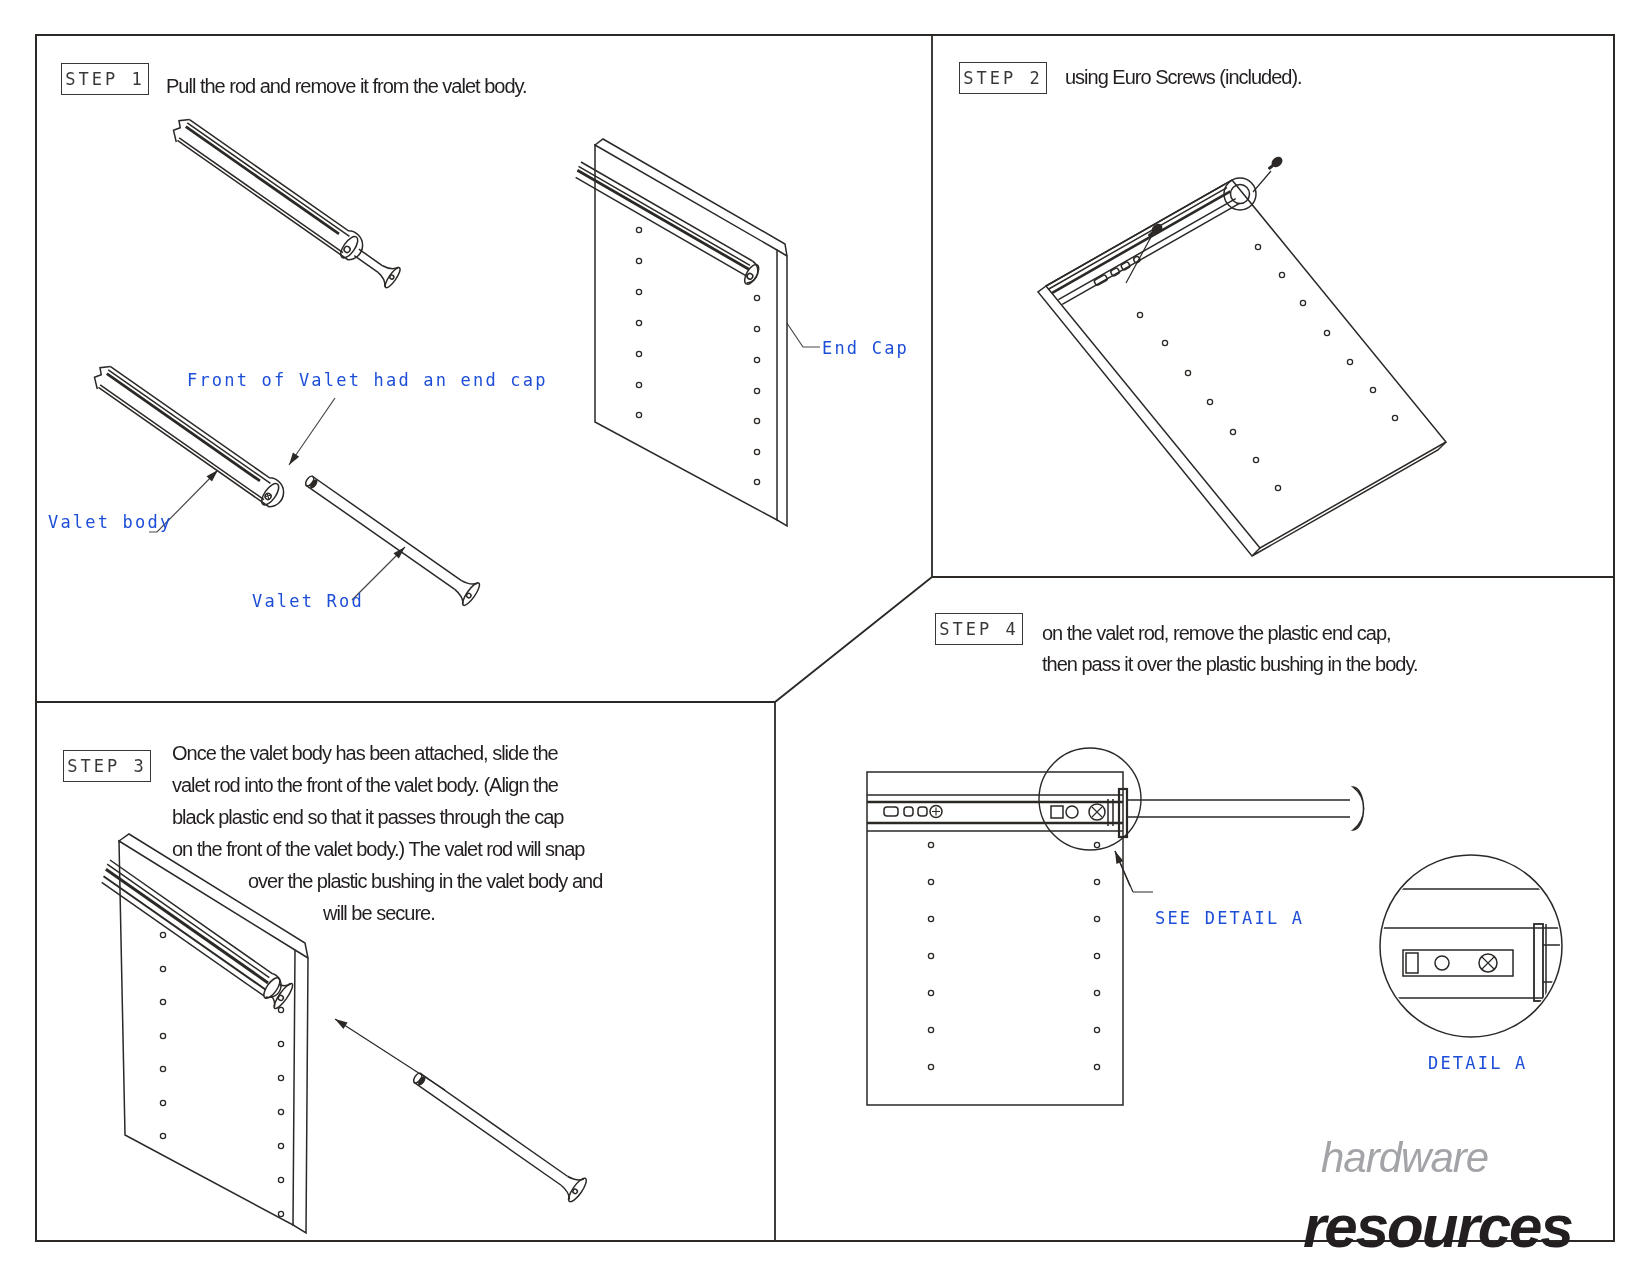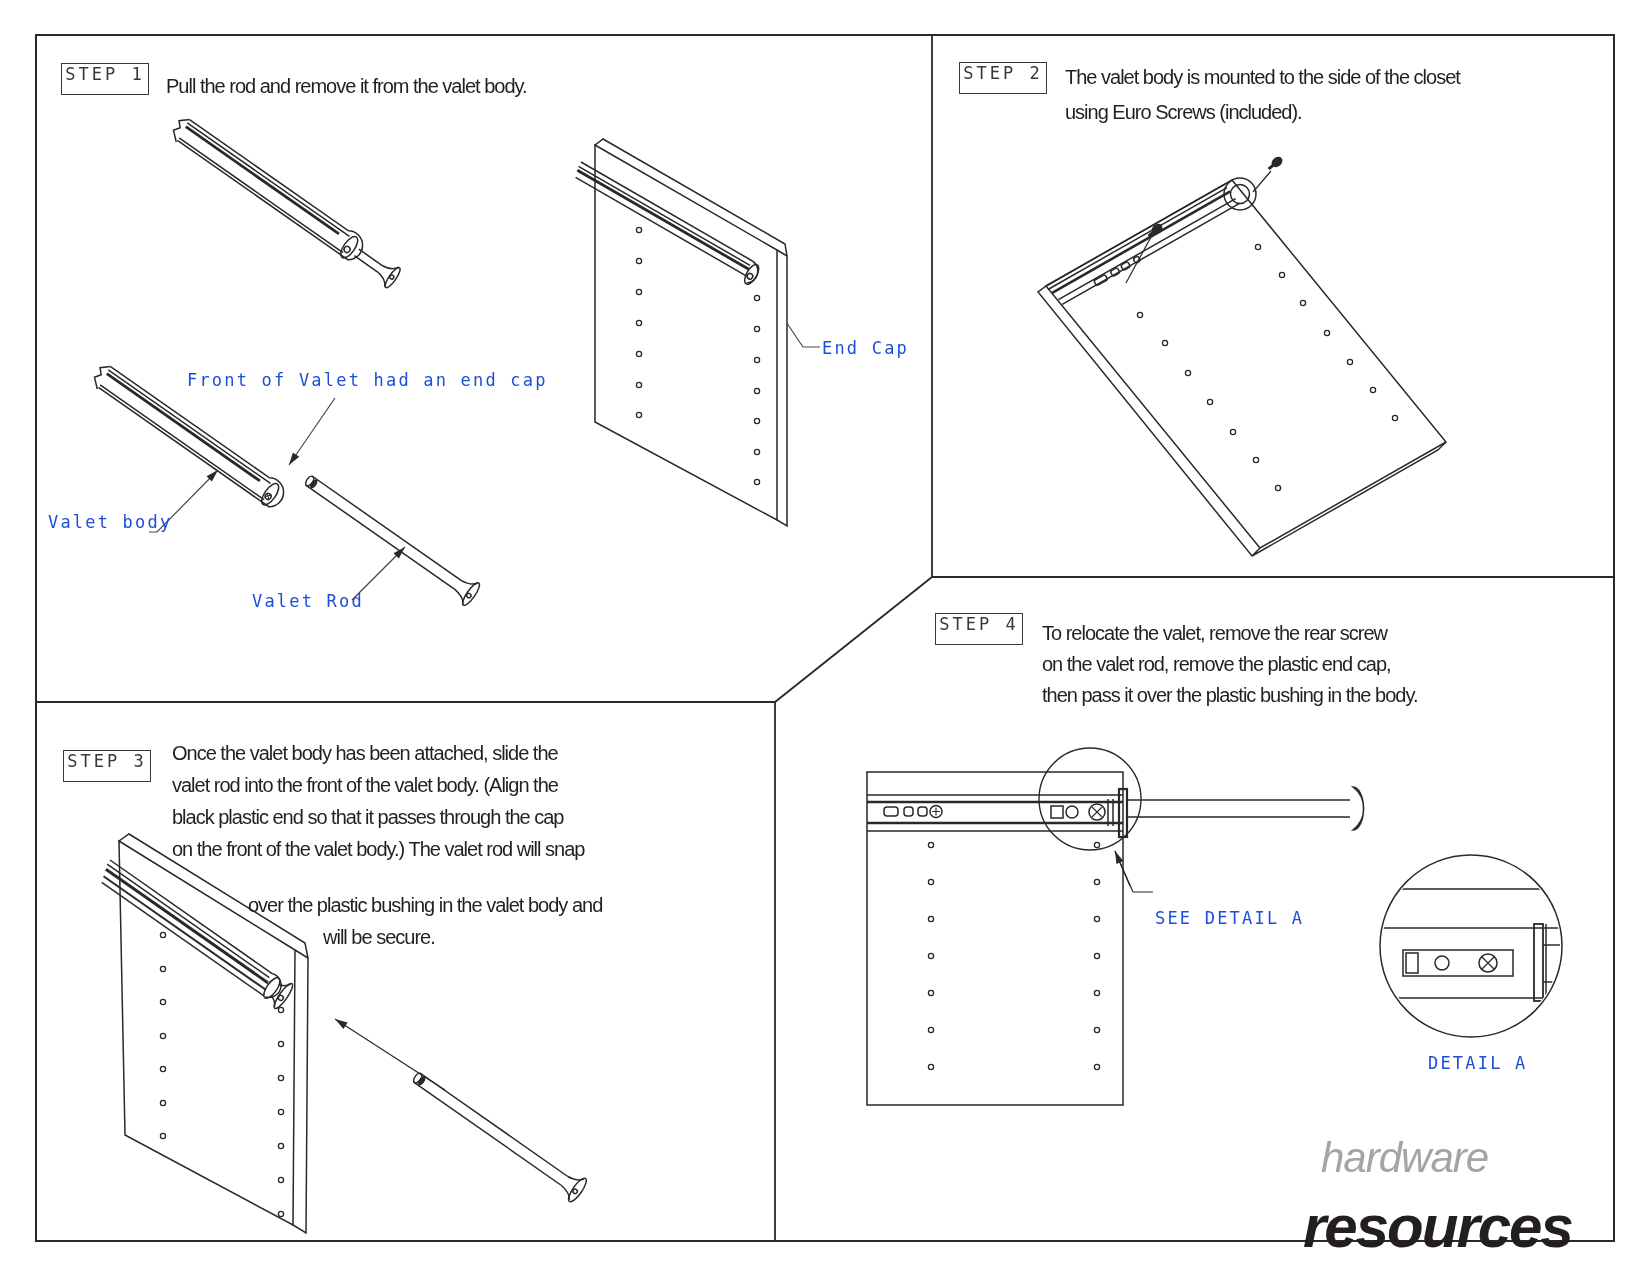--- a/index.html
+++ b/index.html
@@ -5,33 +5,33 @@
   html,body{margin:0;padding:0;background:#ffffff;}
   .page{position:relative;width:1650px;height:1275px;background:#ffffff;overflow:hidden;
         font-family:"Liberation Sans",sans-serif;color:#231f20;}
   .sheet{position:absolute;left:35px;top:34px;width:1576px;height:1204px;
          border:2.5px solid #2b2826;box-sizing:content-box;}
   .art{position:absolute;left:0;top:0;}
 
   
   .stepbox{position:absolute;width:86px;height:30px;border:1.6px solid #3a3738;
            font-family:"DejaVu Sans Mono",monospace;font-size:17px;letter-spacing:3px;
-           color:#3a3738;display:flex;justify-content:center;background:#fff;}
+           color:#3a3738;display:flex;align-items:center;justify-content:center;background:#fff;}
   .b1{left:24px;top:27px;}
   .b2{left:922px;top:26px;}
   .b3{left:26px;top:714px;}
   .b4{left:898px;top:577px;}
 
   
   .steptext{position:absolute;font-size:20px;letter-spacing:-1px;color:#231f20;white-space:nowrap;}
   .t1{left:129px;top:34px;line-height:32px;}
   .t2{left:1028px;top:24px;line-height:35px;}
   .t3{left:135px;top:701px;line-height:32px;}
   .t4{left:1005px;top:582px;line-height:31px;}
-  .t3 .ind5{margin-left:76px;margin-top:24px;}
+  .t3 .ind5{margin-left:76px;}
   .t3 .ind6{margin-left:151px;}
 
   
   .cadlbl{position:absolute;font-family:"DejaVu Sans Mono",monospace;font-size:17px;
           letter-spacing:2.2px;color:#1d4ed8;white-space:nowrap;font-weight:400;}
   .lbl-front{left:150px;top:334px;}
   .lbl-body{left:11px;top:476px;}
   .lbl-rod{left:215px;top:555px;}
   .lbl-endcap{left:785px;top:302px;}
   .lbl-see{left:1118px;top:844px;margin-top:28px;}
@@ -285,33 +285,31 @@
     <span>STEP 3</span>
   </div>
   <div class="stepbox b4">
     <span>STEP 4</span>
   </div>
 
   <div class="steptext t1">
     <div>Pull the rod and remove it from the valet body.</div>
   </div>
   <div class="steptext t2">
-    <div>The valet body is mounted to the side of the closet</div>
     <div>using Euro Screws (included).</div>
   </div>
   <div class="steptext t3">
     <div>Once the valet body has been attached, slide the</div>
     <div>valet rod into the front of the valet body.  (Align the</div>
     <div>black plastic end so that it passes through the cap</div>
     <div>on the front of the valet body.)  The valet rod will snap</div>
     <div class="ind5">over the plastic bushing in the valet body and</div>
     <div class="ind6">will be secure.</div>
   </div>
   <div class="steptext t4">
-    <div>To relocate the valet, remove the rear screw</div>
     <div>on the valet rod, remove the plastic end cap,</div>
     <div>then pass it over the plastic bushing in the body.</div>
   </div>
 
   <div class="cadlbl lbl-front">Front of Valet had an end cap</div>
   <div class="cadlbl lbl-body">Valet body</div>
   <div class="cadlbl lbl-rod">Valet Rod</div>
   <div class="cadlbl lbl-endcap">End Cap</div>
   <div class="cadlbl lbl-see">SEE DETAIL A</div>
   <div class="cadlbl lbl-detail">DETAIL A</div>

